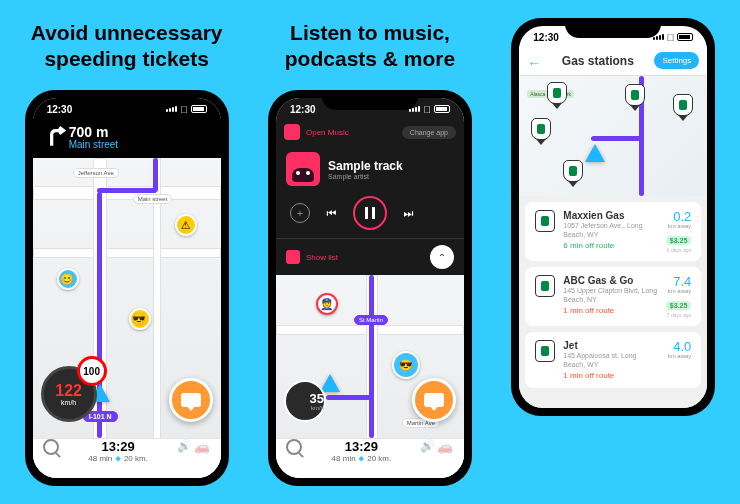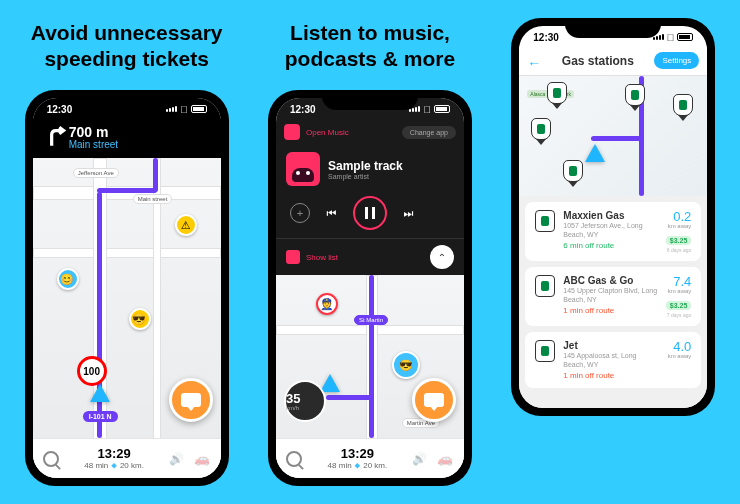--- a/index.html
+++ b/index.html
@@ -34,21 +34,21 @@
 .speed-limit{position:absolute;left:8px;bottom:56px;width:62px;height:62px}
 .sl-dial{position:absolute;width:56px;height:56px;background:#2a2a2a;border-radius:50%;display:flex;flex-direction:column;align-items:center;justify-content:center;color:#fff;left:0;bottom:0;border:3px solid #444}
 .sl-num{font-size:16px;font-weight:700;color:#ff3333;line-height:1}
 .sl-unit{font-size:7px}
 .sl-sign{position:absolute;width:30px;height:30px;background:#fff;border:3px solid #ff0000;border-radius:50%;right:-4px;top:-4px;display:flex;align-items:center;justify-content:center;font-size:10px;font-weight:700}
 .cursor-arrow{position:absolute;width:0;height:0;border-left:10px solid transparent;border-right:10px solid transparent;border-bottom:18px solid #1fb6ff;filter:drop-shadow(0 1px 2px rgba(0,0,0,.3))}
 .route-badge{position:absolute;background:#6d3df5;color:#fff;font-size:7px;padding:2px 6px;border-radius:8px;font-weight:600}
 .report-btn{position:absolute;right:8px;bottom:56px;width:44px;height:44px;background:#ff9933;border-radius:50%;border:3px solid #fff;box-shadow:0 2px 6px rgba(0,0,0,.3);display:flex;align-items:center;justify-content:center}
 .report-btn::before{content:'';width:20px;height:14px;background:#fff;border-radius:3px;position:relative}
 .report-btn::after{content:'';position:absolute;width:0;height:0;border-left:5px solid transparent;border-right:5px solid transparent;border-top:6px solid #fff;bottom:8px;left:14px}
-.bottom-bar{position:absolute;bottom:0;left:0;right:0;height:40px;background:#fff;display:flex;align-items:center;padding:0 10px;gap:10px;border-top:1px solid #e5e5e5}
+.bottom-bar{position:absolute;bottom:0;left:0;right:0;height:40px;background:#fff;display:flex;align-items:flex-start;padding:0 10px;gap:2px;border-top:1px solid #e5e5e5}
 .bb-search{width:16px;height:16px;border:2px solid #888;border-radius:50%;position:relative}
 .bb-search::after{content:'';position:absolute;width:6px;height:2px;background:#888;bottom:-3px;right:-4px;transform:rotate(45deg)}
 .bb-center{flex:1;text-align:center}
 .bb-time{font-size:13px;font-weight:700}
 .bb-meta{font-size:8px;color:#666}
 .bb-meta .dot{color:#3fc0ff;margin:0 3px}
 
 .music-panel{background:#1a1a1a;color:#fff}
 .music-top{display:flex;align-items:center;padding:6px 8px;gap:6px}
 .music-app-icon{width:16px;height:16px;background:#ff2e63;border-radius:4px}
@@ -63,21 +63,21 @@
 .track-artist{font-size:7px;color:#999}
 .music-controls{display:flex;align-items:center;justify-content:space-between;padding:4px 14px 8px}
 .mc-btn{width:24px;height:24px;display:flex;align-items:center;justify-content:center;color:#fff;font-size:11px}
 .play-btn{width:34px;height:34px;border:2px solid #ff2e63;border-radius:50%;position:relative;display:flex;align-items:center;justify-content:center}
 .play-btn::before,.play-btn::after{content:'';width:3px;height:12px;background:#fff;margin:0 2px}
 .plus-btn{width:20px;height:20px;border:1.5px solid #888;border-radius:50%;display:flex;align-items:center;justify-content:center;font-size:11px;color:#888}
 .show-list{display:flex;align-items:center;padding:6px 10px;gap:6px;border-top:1px solid #333}
 .sl-icon{width:14px;height:14px;background:#ff2e63;border-radius:3px}
 .sl-text{font-size:8px;color:#ff2e63;flex:1}
 .expand-btn{width:24px;height:24px;background:#fff;border-radius:50%;display:flex;align-items:center;justify-content:center;color:#333;font-size:10px}
-.speed-simple{position:absolute;left:8px;bottom:56px;width:42px;height:42px;background:#2a2a2a;border-radius:50%;display:flex;flex-direction:column;align-items:flex-start;justify-content:center;border:2px solid #fff}
+.speed-simple{position:absolute;left:8px;bottom:56px;width:42px;height:42px;background:#2a2a2a;border-radius:50%;display:flex;flex-direction:column;align-items:flex-end;justify-content:center;border:2px solid #fff}
 .speed-simple .n{color:#fff;font-size:13px;font-weight:700;line-height:1}
 .speed-simple .u{color:#aaa;font-size:6px}
 
 .p3-header{background:#fff;border-bottom:1px solid #e0e0e0;display:flex;align-items:center;padding:6px 8px;gap:8px}
 .back-btn{color:#1fb6ff;font-size:14px}
 .p3-title{flex:1;text-align:center;font-size:12px;font-weight:700;color:#333}
 .settings-btn{background:#1fb6ff;color:#fff;font-size:8px;padding:4px 8px;border-radius:10px}
 .gas-map{height:120px;background:linear-gradient(135deg,#f5f8fa,#e8eef2);position:relative;overflow:hidden}
 .gas-pin{position:absolute;width:20px;height:22px;background:#fff;border:1.5px solid #333;border-radius:5px 5px 8px 8px;display:flex;align-items:center;justify-content:center}
 .gas-pin::before{content:'';width:8px;height:10px;background:#008844;border-radius:2px}
@@ -141,20 +141,24 @@
         <div class="route" style="left:64px;top:30px;width:60px"></div>
         <div class="route route-v" style="left:120px;top:0;height:34px"></div>
         <div class="street-lbl" style="top:10px;left:40px">Jefferson Ave</div>
         <div class="street-lbl" style="top:36px;left:100px">Main street</div>
         <div class="pin" style="top:56px;right:24px;background:#ffcc00">⚠</div>
         <div class="pin" style="top:110px;left:24px;background:#3fc0ff">😊</div>
         <div class="pin" style="top:150px;left:96px;background:#ffcc00">😎</div>
         <div class="cursor-arrow" style="left:57px;bottom:76px"></div>
         <div class="route-badge" style="left:50px;bottom:56px">I-101 N</div>
         <div class="speed-limit">
+          <div class="sl-dial">
+            <div class="sl-num">122</div>
+            <div class="sl-unit">km/h</div>
+          </div>
           <div class="sl-sign">100</div>
         </div>
         <div class="report-btn"></div>
       </div>
       <div class="bottom-bar">
         <div class="bb-search"></div>
         <div class="bb-center">
           <div class="bb-time">13:29</div>
           <div class="bb-meta"><span>48 min</span><span class="dot">⬥</span><span>20 km.</span></div>
         </div>

